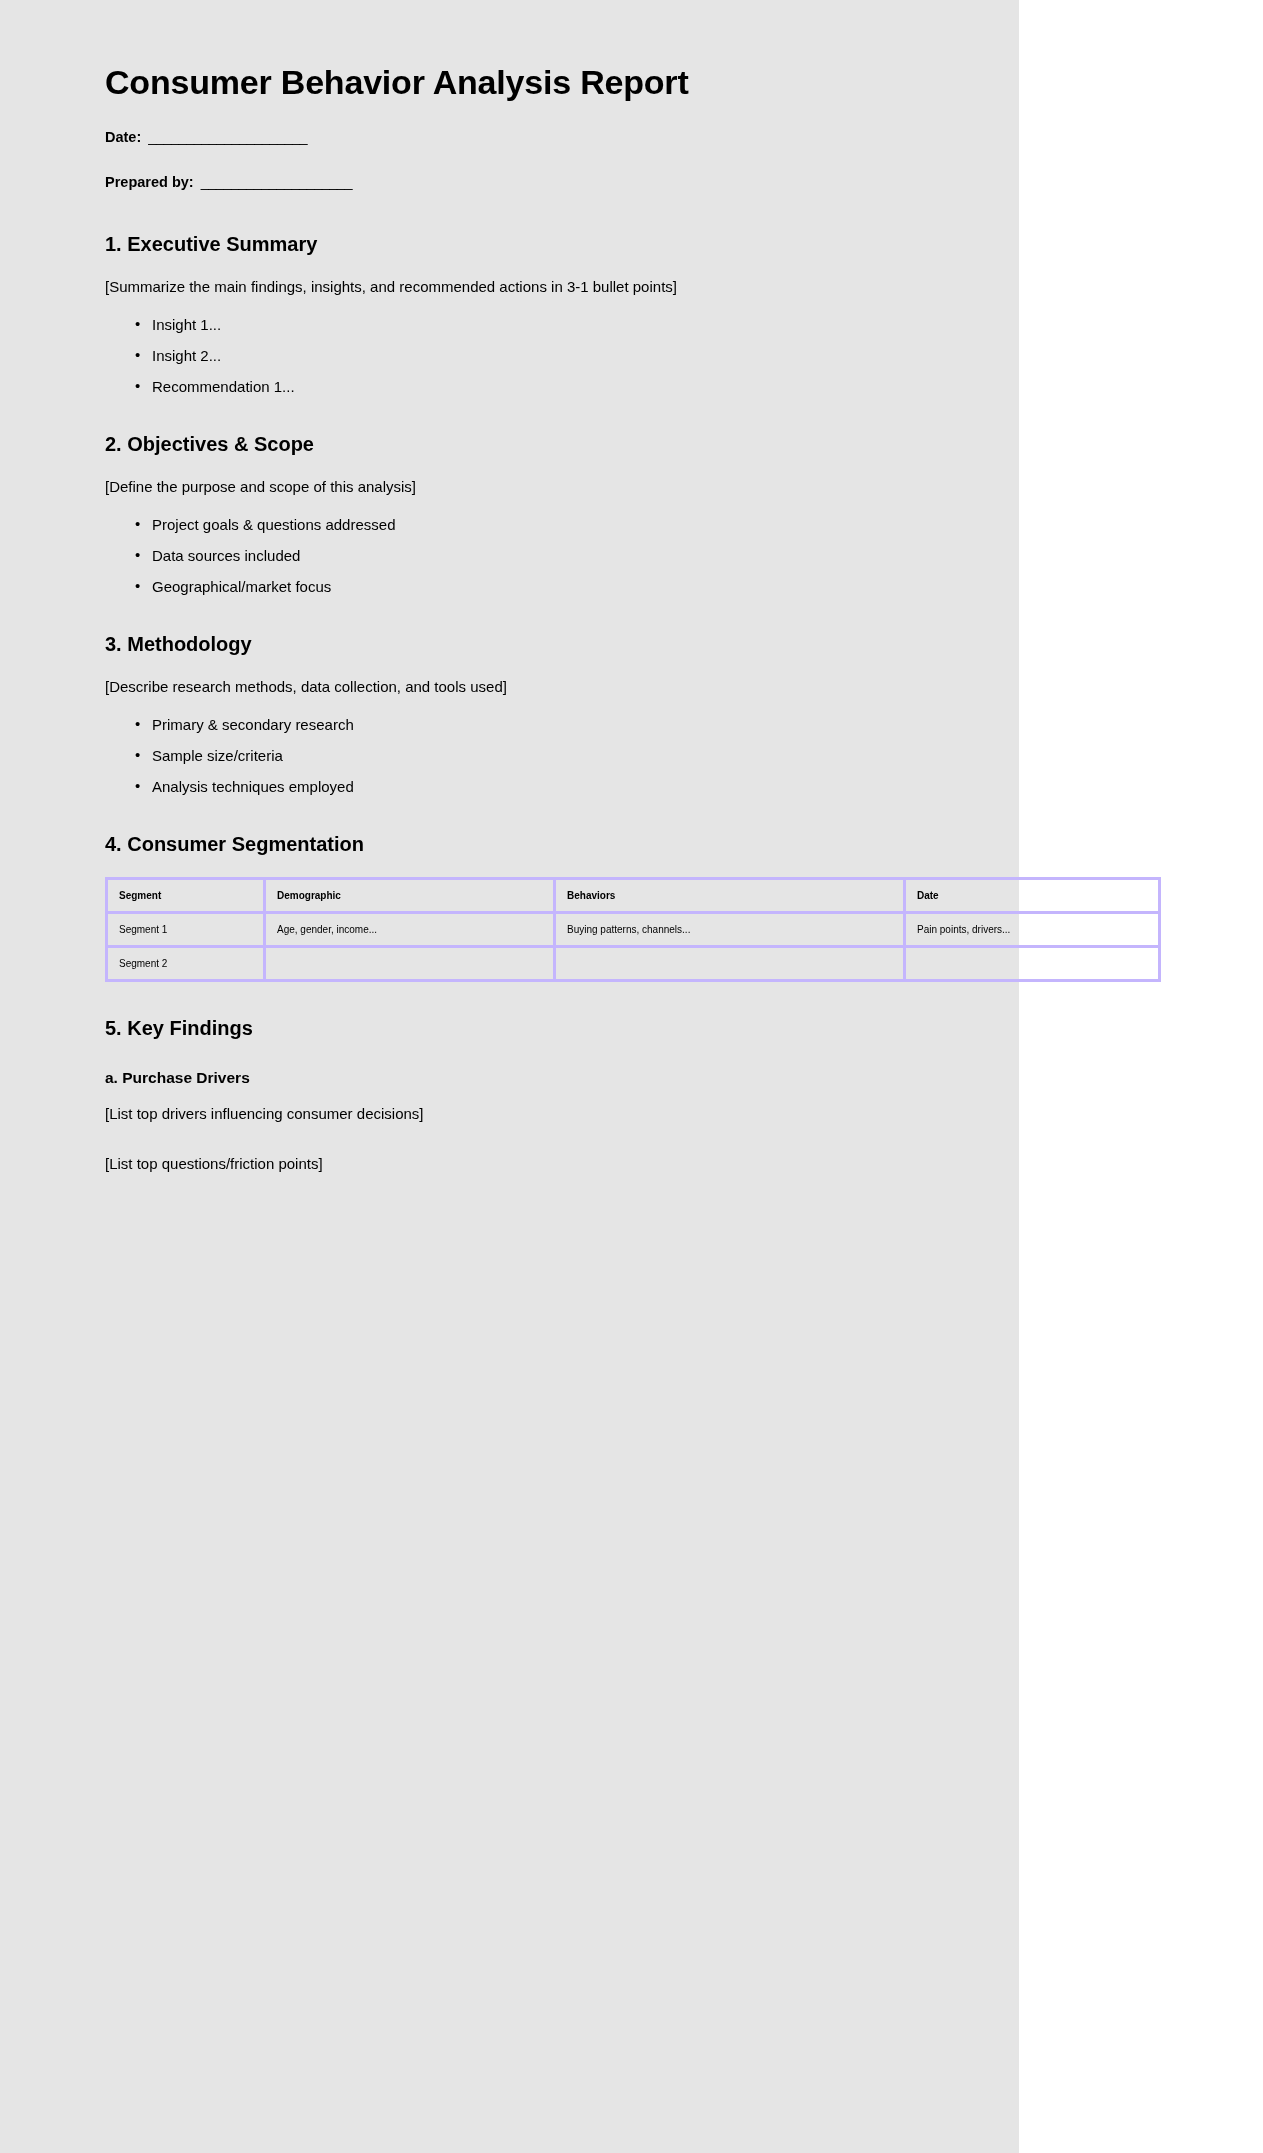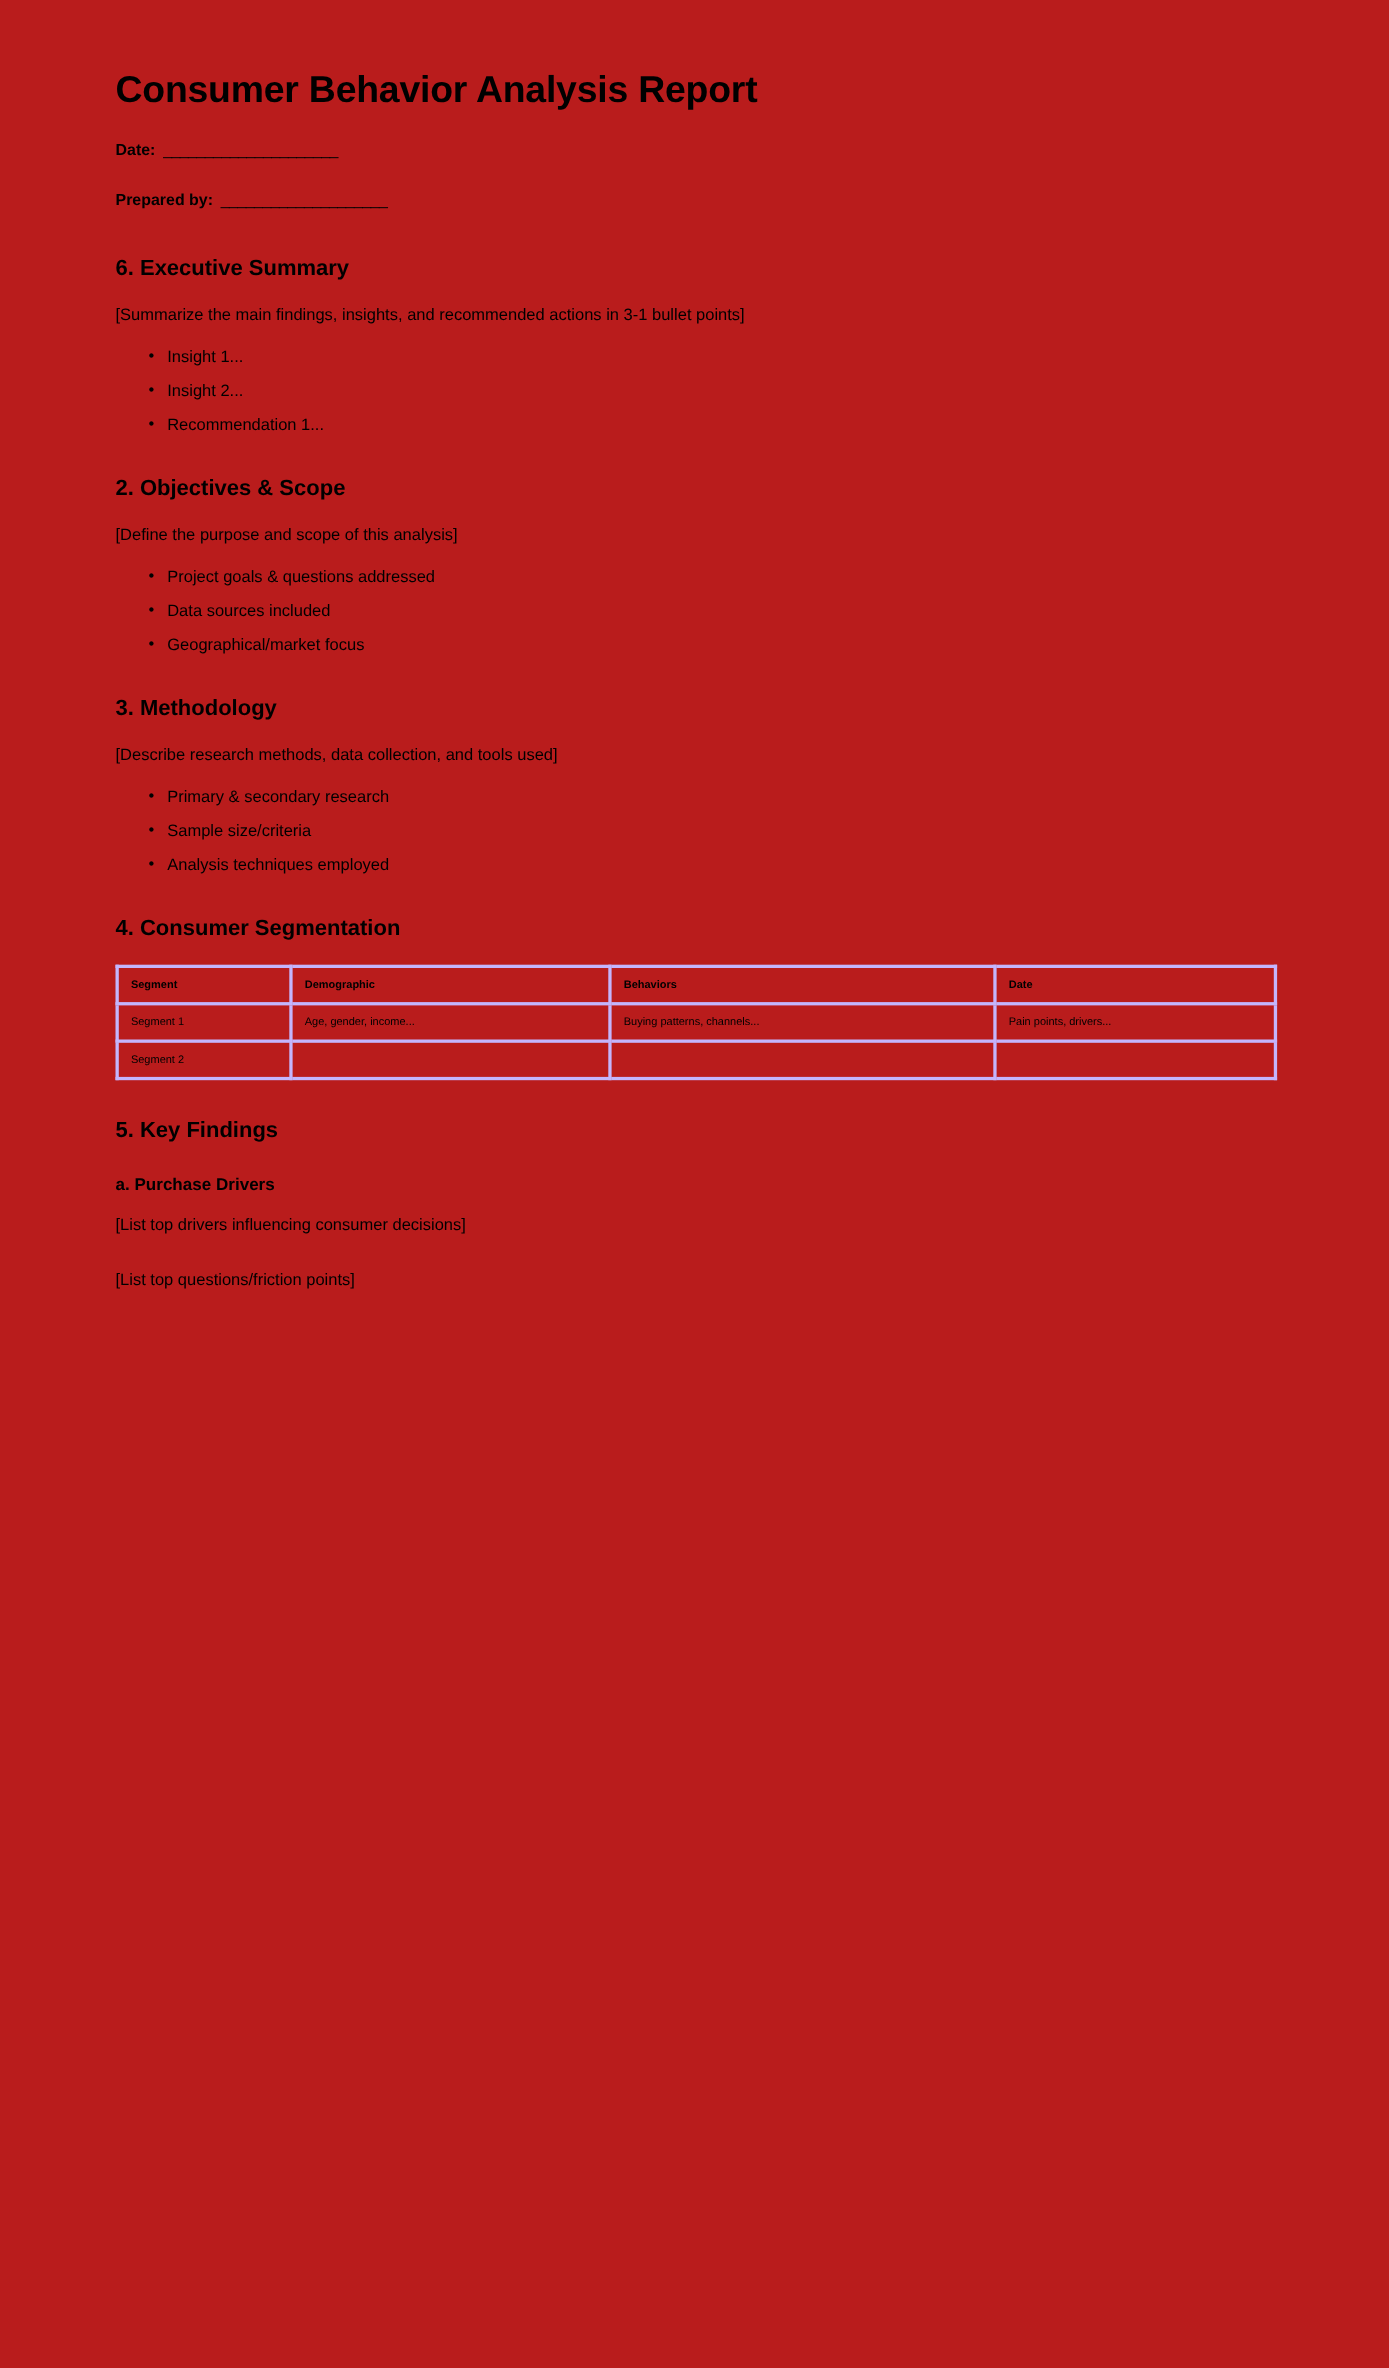--- a/index.html
+++ b/index.html
@@ -9,23 +9,23 @@
   }
   body {
     width: 1263px;
     height: 2153px;
     font-family: "Liberation Sans", sans-serif;
     color: #000000;
     -webkit-font-smoothing: antialiased;
   }
   .page {
     position: relative;
-    width: 1263px;
+    width: 1019px;
     height: 2153px;
-    background: #b91c1c;
+    background: #e5e5e5;
     box-sizing: border-box;
     padding: 62px 105px 0 105px;
   }
   .doc-title {
     font-size: 34px;
     font-weight: bold;
     line-height: 1.2;
     margin: 0 0 26px 0;
     letter-spacing: -0.2px;
   }
@@ -125,21 +125,21 @@
 <div class="page">
 
   <h1 class="doc-title">Consumer Behavior Analysis Report</h1>
 
   <div class="meta-block">
     <div class="meta-line"><span class="meta-label">Date:</span><span class="meta-blank">  _____________________</span></div>
     <div class="meta-line"><span class="meta-label">Prepared by:</span><span class="meta-blank">  ____________________</span></div>
   </div>
 
   <section class="section" id="section-1">
-    <h2 class="section-heading">6. Executive Summary</h2>
+    <h2 class="section-heading">1. Executive Summary</h2>
     <p class="section-intro">[Summarize the main findings, insights, and recommended actions in 3-1 bullet points]</p>
     <ul class="bullets">
       <li>Insight 1...</li>
       <li>Insight 2...</li>
       <li>Recommendation 1...</li>
     </ul>
   </section>
 
   <section class="section" id="section-2">
     <h2 class="section-heading">2. Objectives &amp; Scope</h2>

